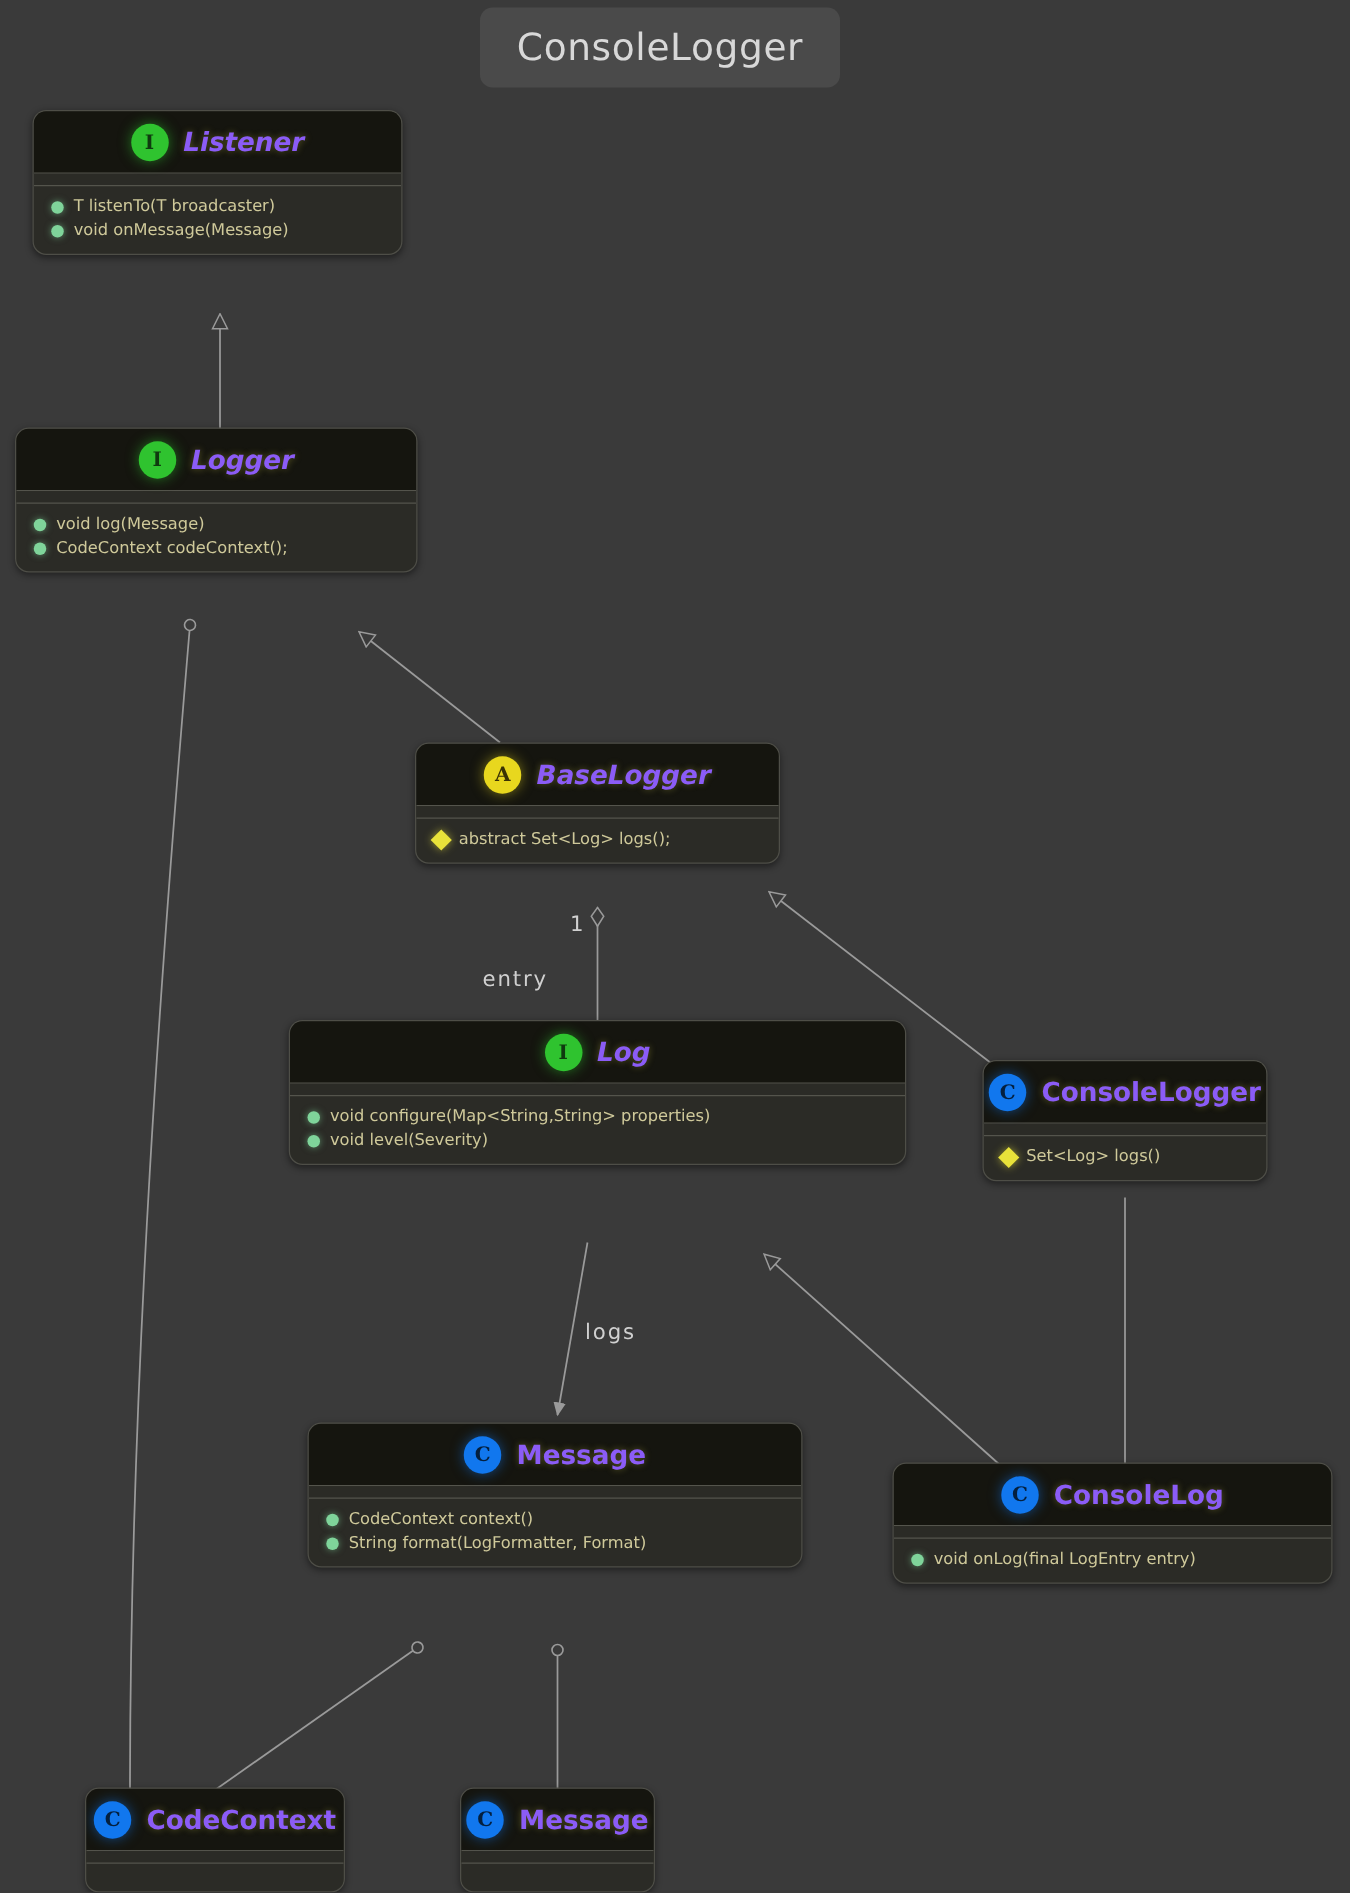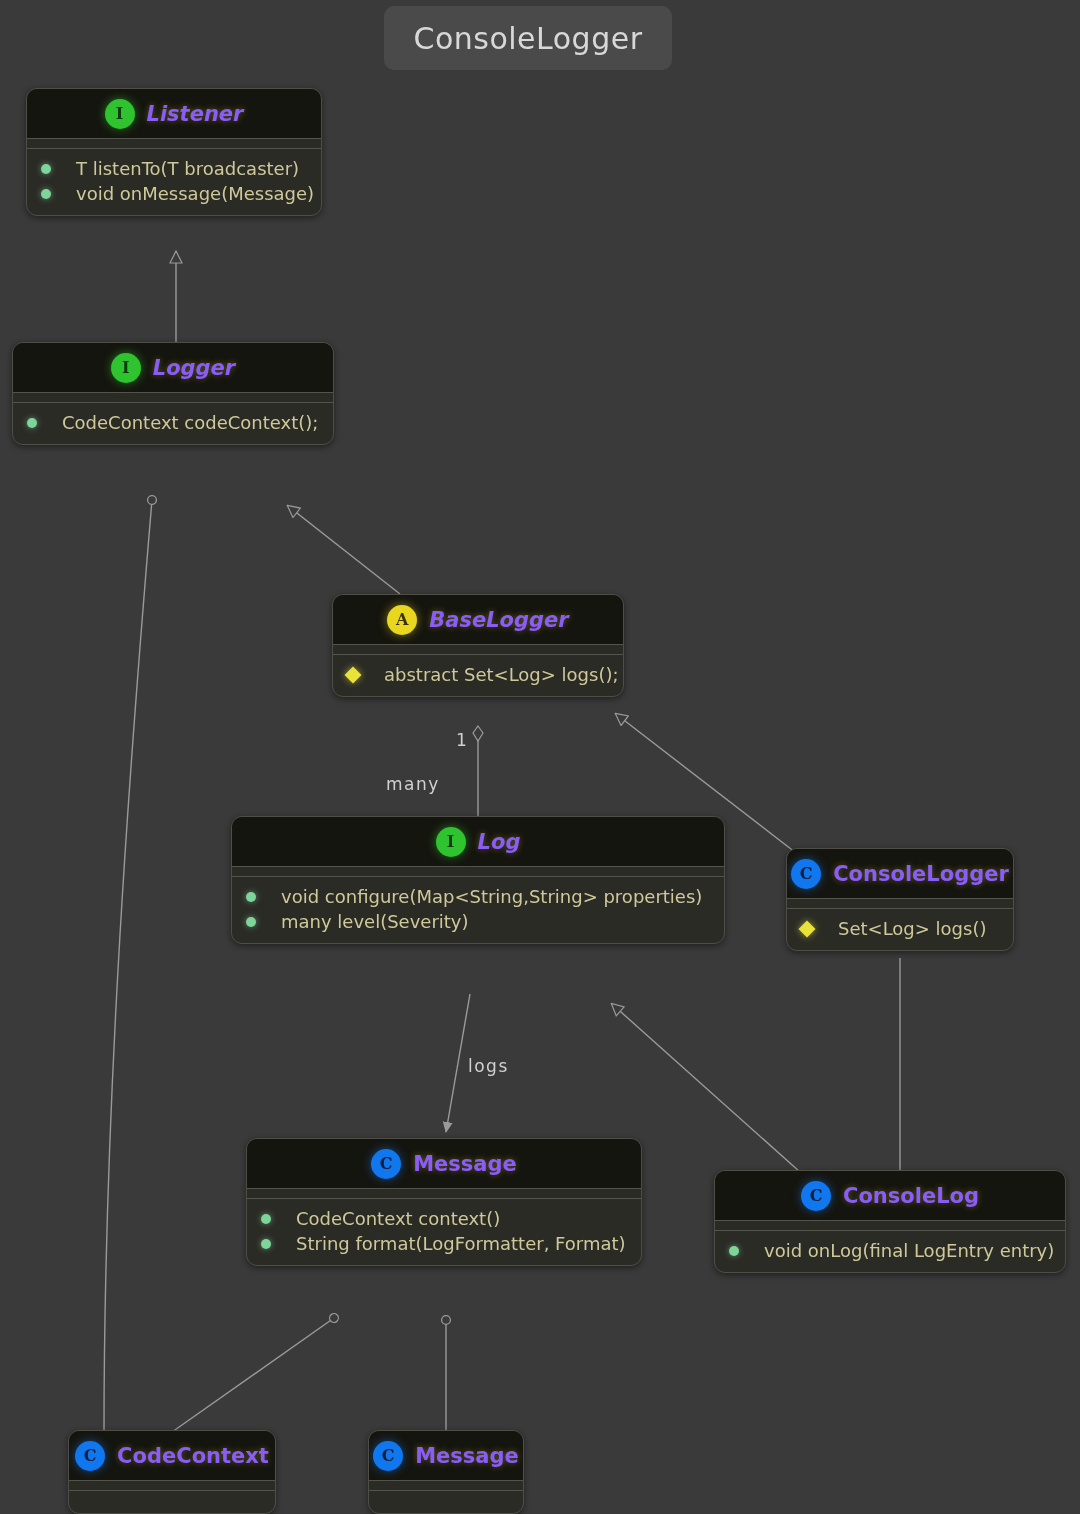--- a/index.html
+++ b/index.html
@@ -64,24 +64,24 @@
   }
   .badge-I { background: #2fc32f; color: #0f3a0f; box-shadow: 0 0 10px rgba(47,195,47,.55); }
   .badge-A { background: #e8d71e; color: #3a3204; box-shadow: 0 0 10px rgba(232,215,30,.5); }
   .badge-C { background: #1177ee; color: #04203f; box-shadow: 0 0 10px rgba(17,119,238,.55); }
 
   .node-body { padding: 7px 0 9px 0; }
   .node-body.empty { height: 22px; padding: 0; }
 
   .member {
     display: flex; align-items: center;
-    gap: 25px;
+    gap: 8px;
     padding: 2px 14px 2px 14px;
     color: #cfc99a;
-    font-size: 18px;
+    font-size: 13px;
     white-space: nowrap;
     font-family: "DejaVu Sans", sans-serif;
   }
   .bullet-dot {
     width: 10px; height: 10px; border-radius: 50%;
     background: #7fd49a;
     box-shadow: 0 0 6px rgba(127,212,154,.6);
     flex: none;
   }
   .bullet-diamond {
@@ -176,20 +176,24 @@
 
   <div class="node" style="left:12px; top:342px; width:322px;">
     <div class="node-header">
       <div class="type-badge badge-I">I</div>
       <div class="node-name italic">Logger</div>
     </div>
     <div class="node-strip"></div>
     <div class="node-body">
       <div class="member">
         <span class="bullet-dot"></span>
+        <span>void log(Message)</span>
+      </div>
+      <div class="member">
+        <span class="bullet-dot"></span>
         <span>CodeContext codeContext();</span>
       </div>
     </div>
   </div>
 
   <div class="node" style="left:332px; top:594px; width:292px;">
     <div class="node-header">
       <div class="type-badge badge-A">A</div>
       <div class="node-name italic">BaseLogger</div>
     </div>
@@ -208,21 +212,21 @@
       <div class="node-name italic">Log</div>
     </div>
     <div class="node-strip"></div>
     <div class="node-body">
       <div class="member">
         <span class="bullet-dot"></span>
         <span>void configure(Map&lt;String,String&gt; properties)</span>
       </div>
       <div class="member">
         <span class="bullet-dot"></span>
-        <span>many level(Severity)</span>
+        <span>void level(Severity)</span>
       </div>
     </div>
   </div>
 
   <div class="node" style="left:786px; top:848px; width:228px;">
     <div class="node-header">
       <div class="type-badge badge-C">C</div>
       <div class="node-name">ConsoleLogger</div>
     </div>
     <div class="node-strip"></div>
@@ -278,16 +282,16 @@
   <div class="node" style="left:368px; top:1430px; width:156px;">
     <div class="node-header">
       <div class="type-badge badge-C">C</div>
       <div class="node-name">Message</div>
     </div>
     <div class="node-strip"></div>
     <div class="node-body empty"></div>
   </div>
 
   <div class="edge-label" style="left:456px; top:730px;">1</div>
-  <div class="edge-label" style="left:386px; top:774px;">many</div>
+  <div class="edge-label" style="left:386px; top:774px;">entry</div>
   <div class="edge-label" style="left:468px; top:1056px;">logs</div>
 
 </div>
 
 </body></html>

